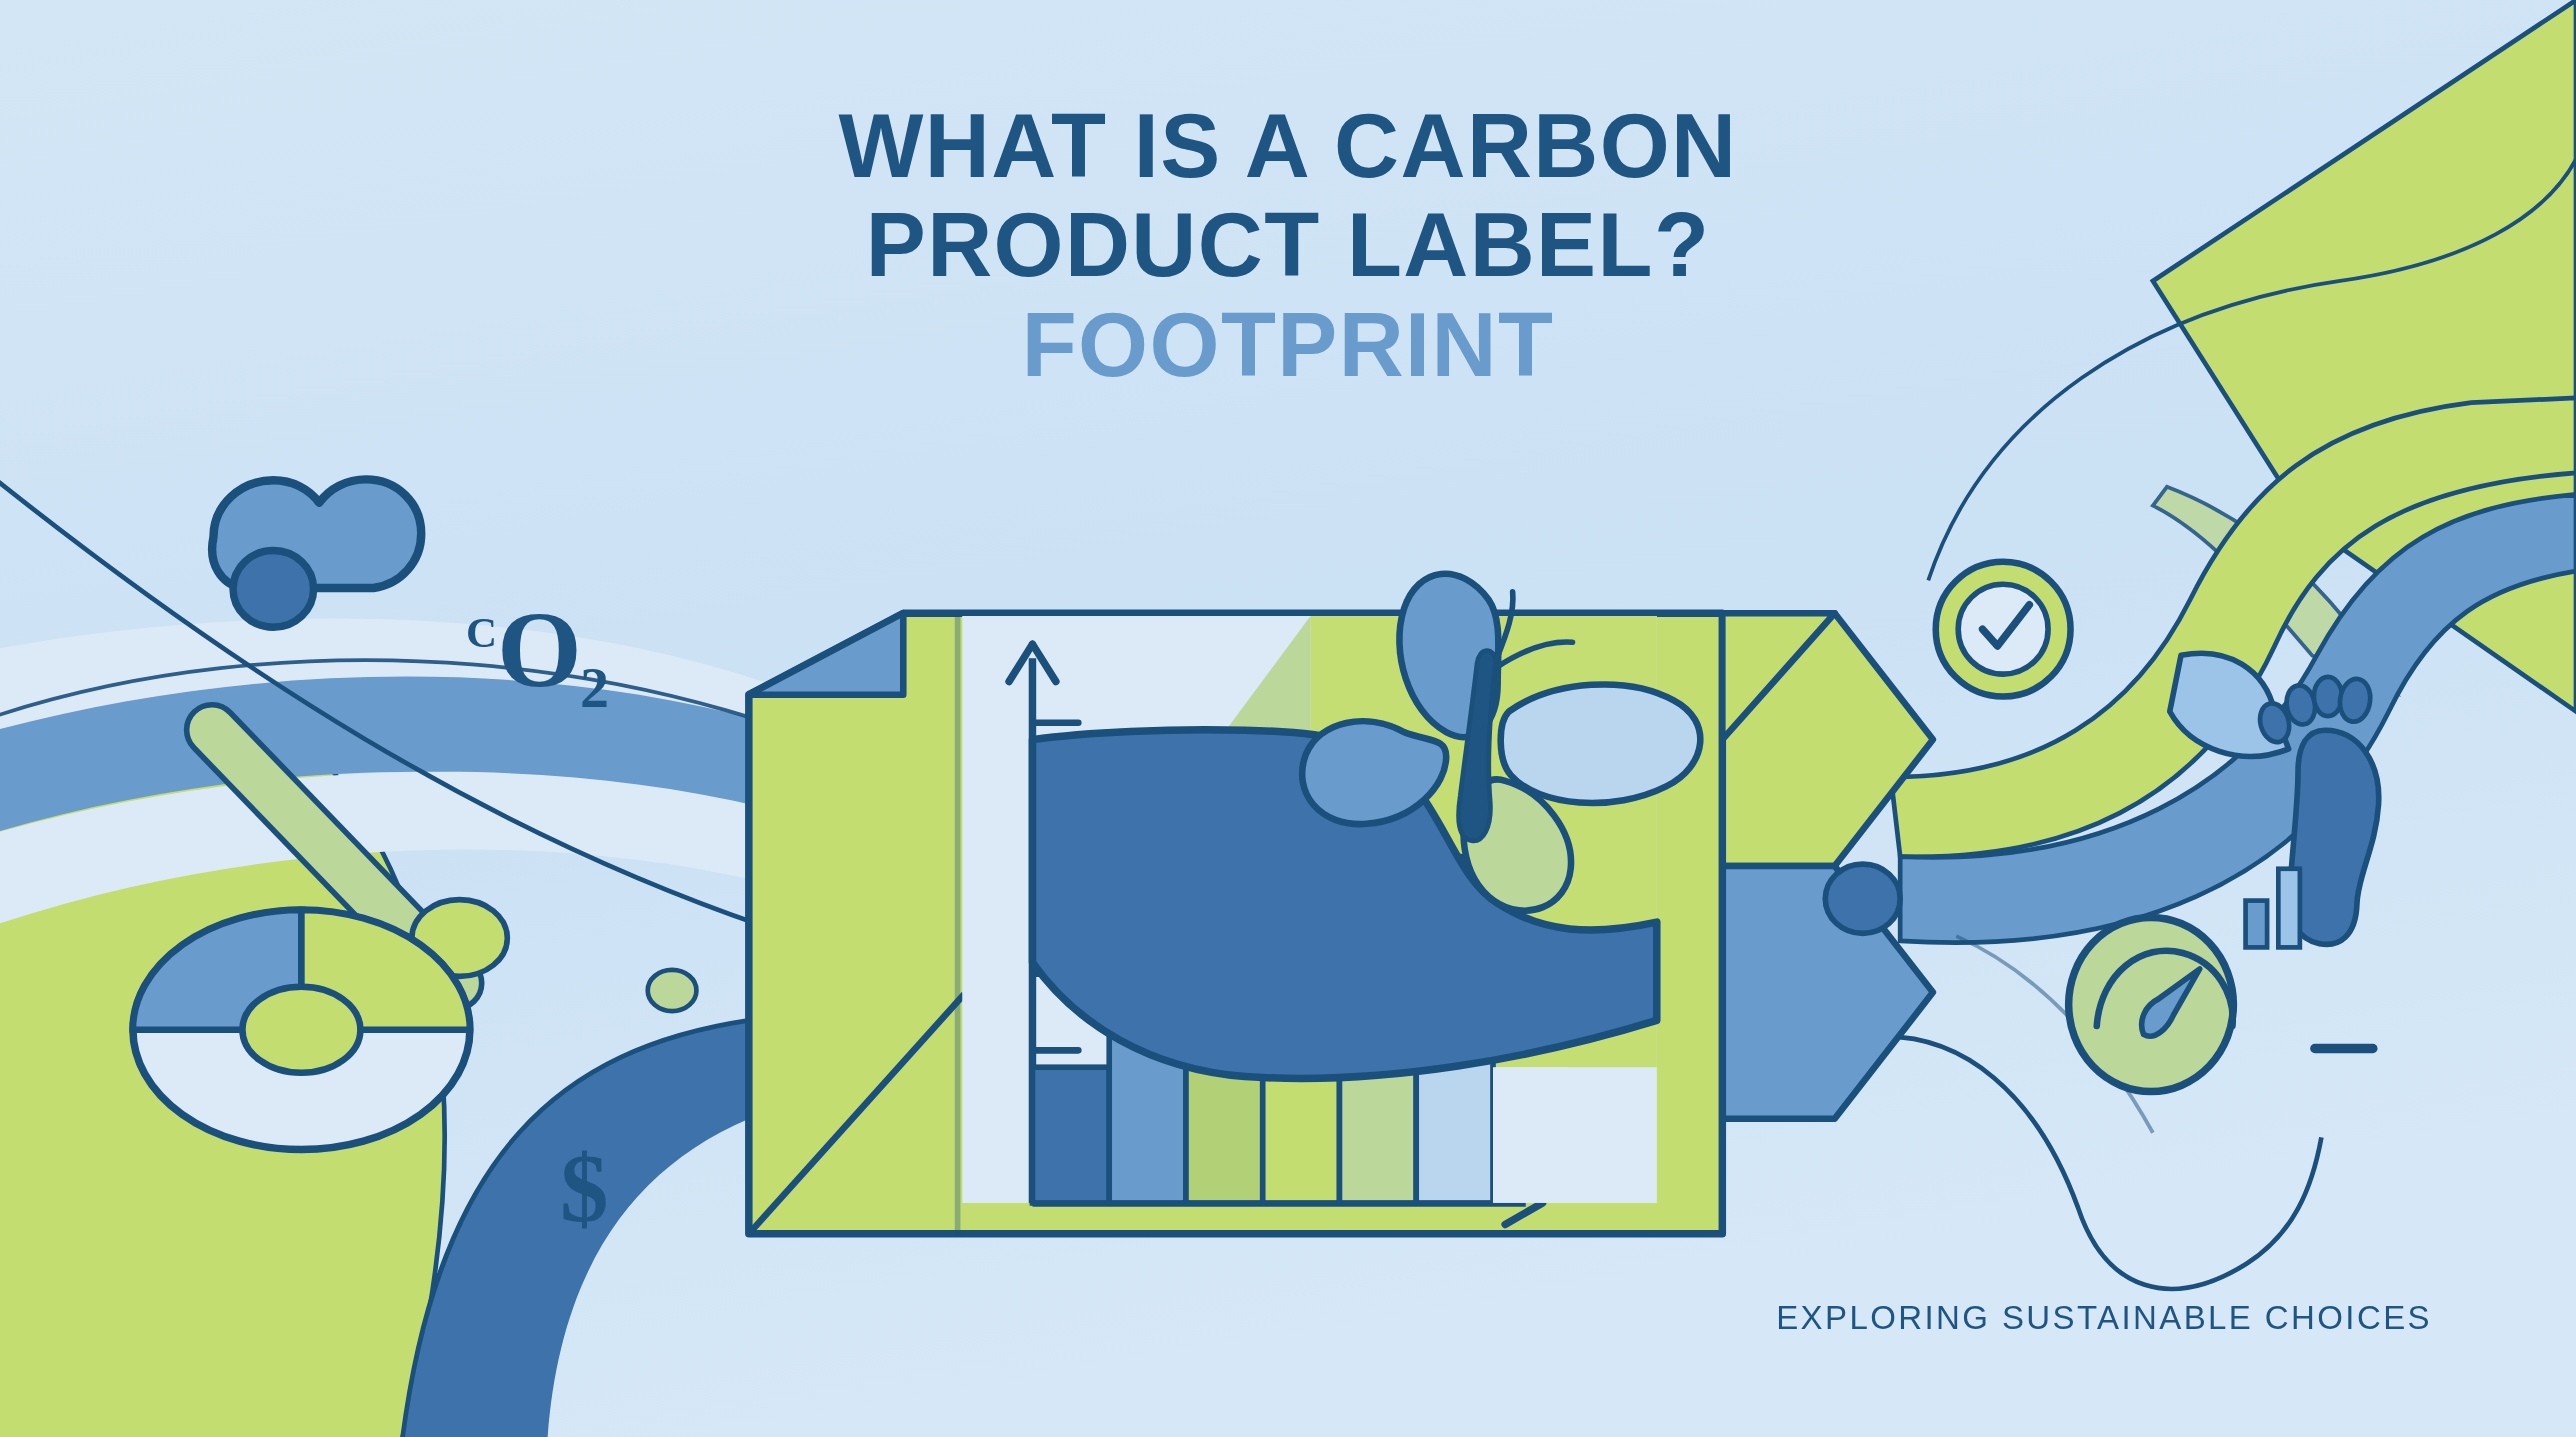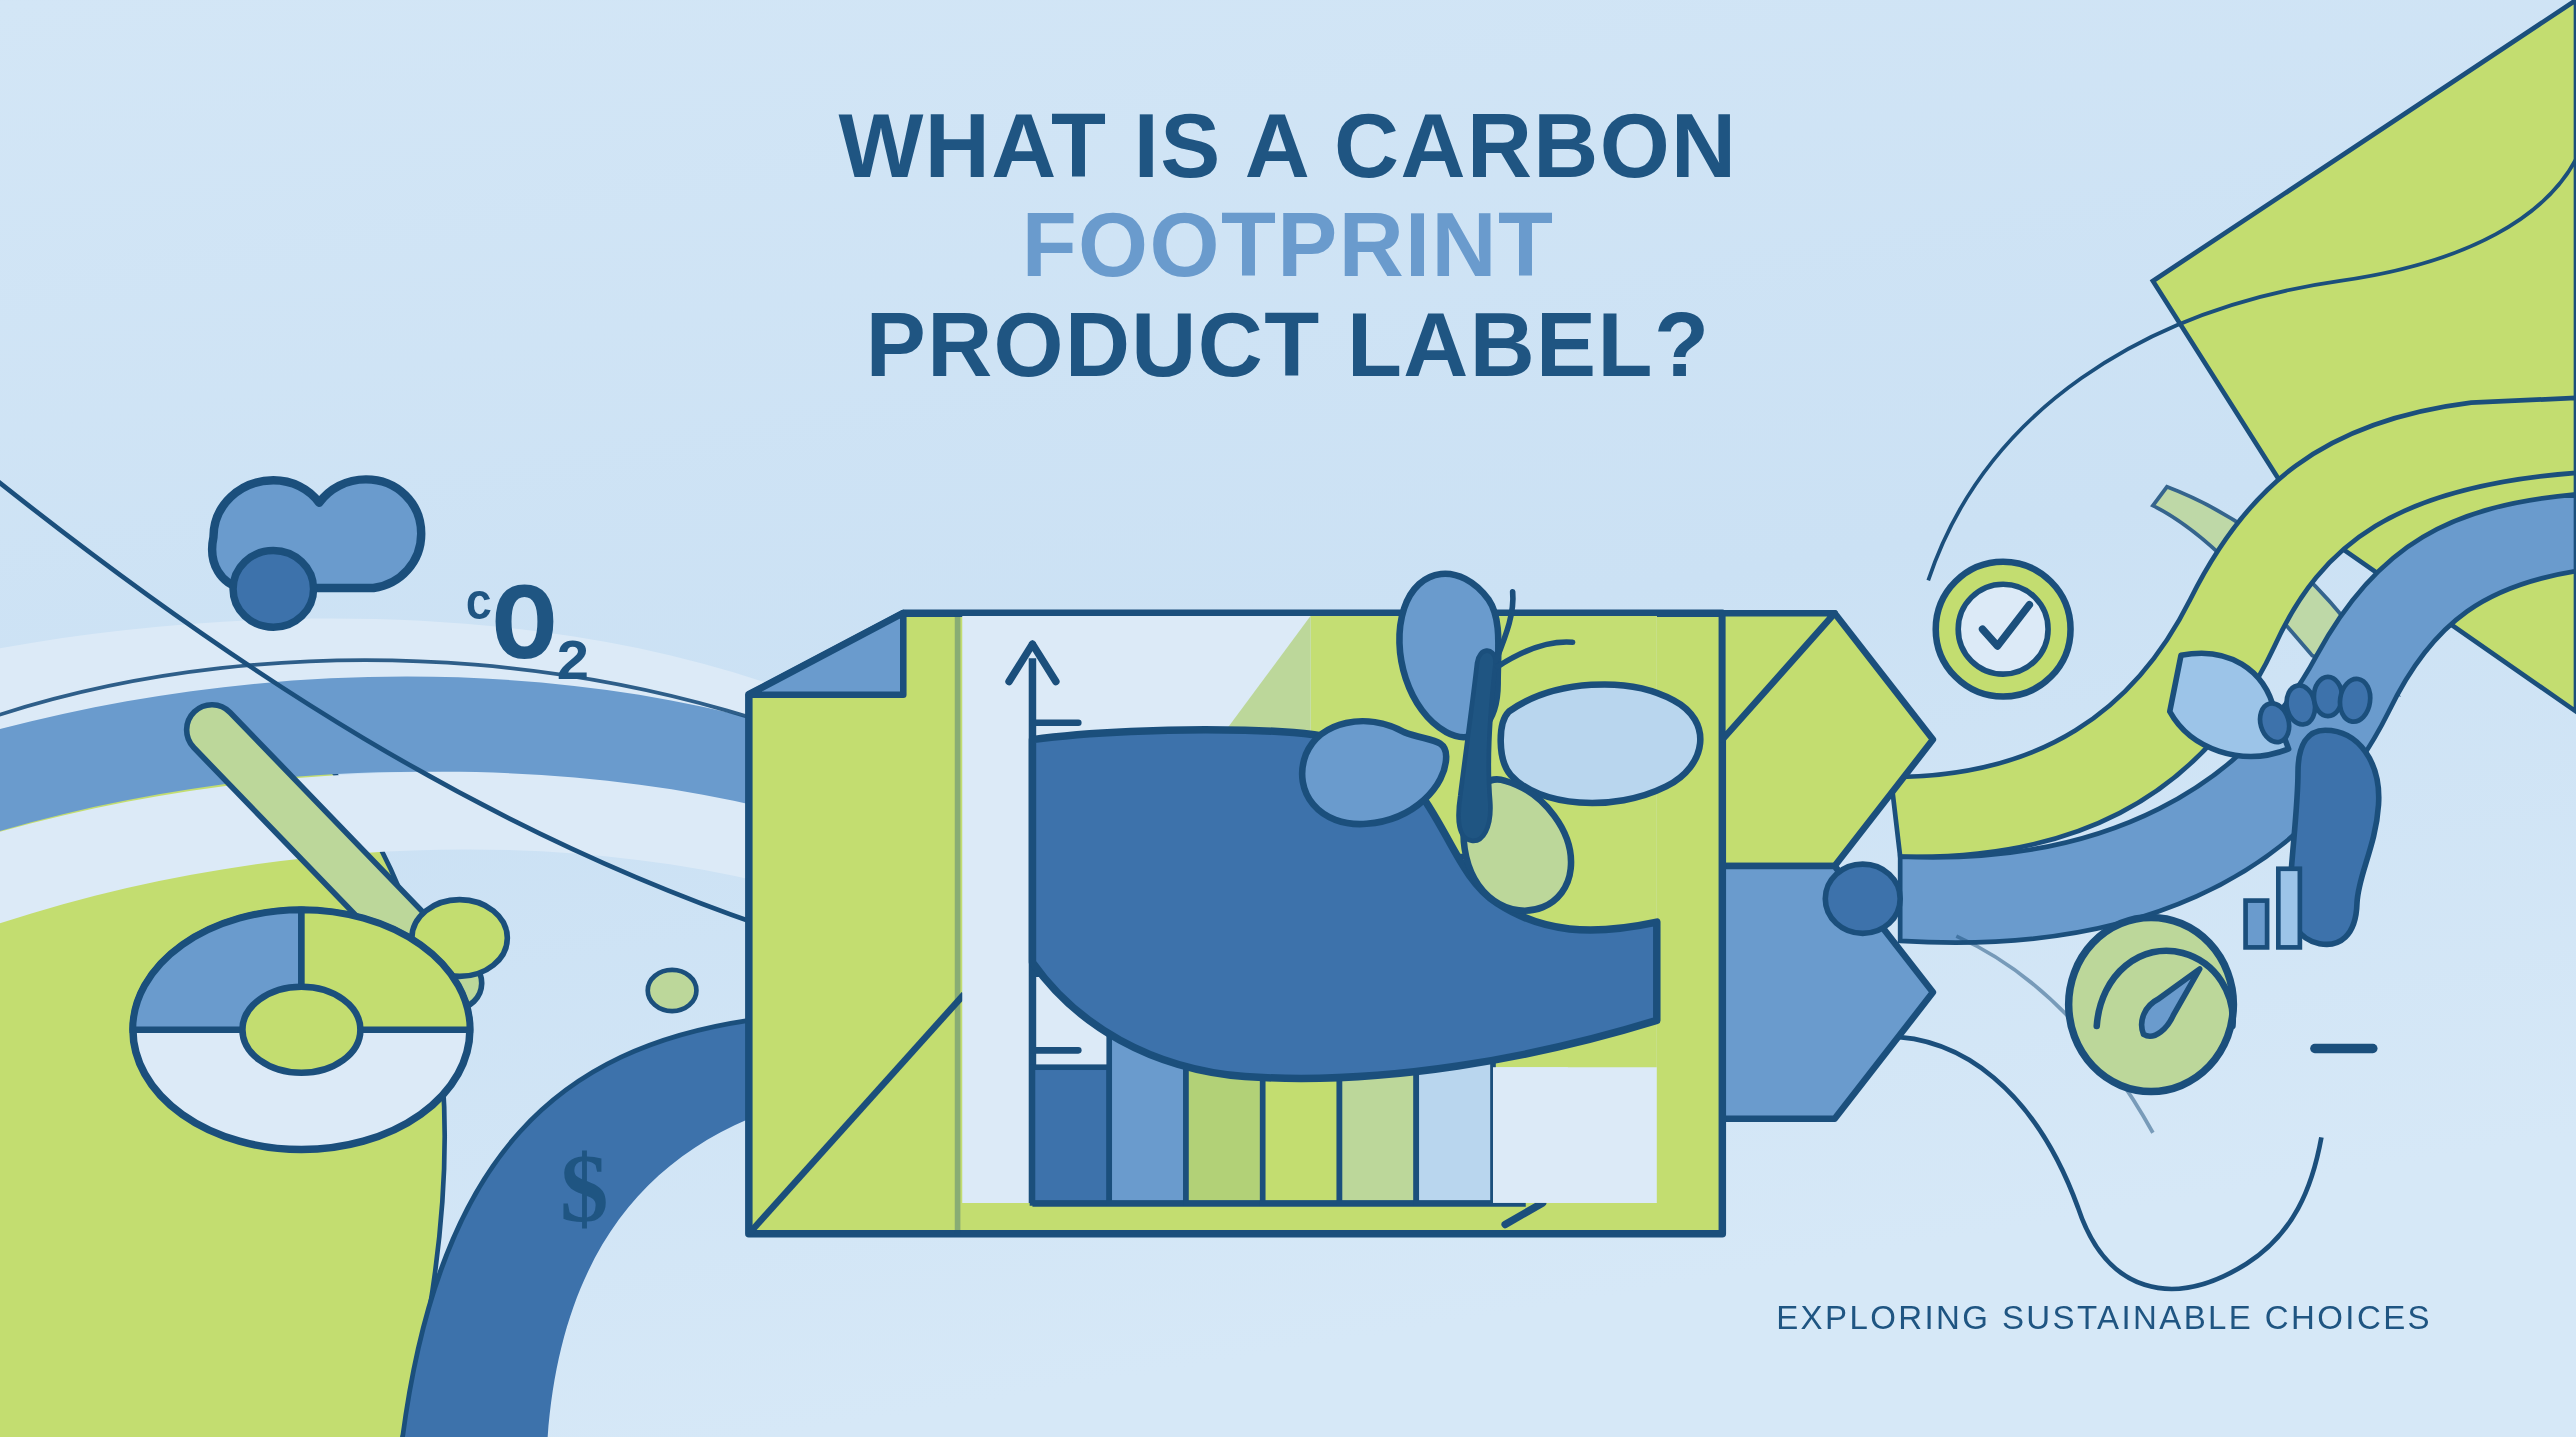--- a/index.html
+++ b/index.html
@@ -30,23 +30,23 @@
 
   .subtitle{
     position:absolute;left:0;top:1299px;width:2432px;
     text-align:right;z-index:40;
     font-size:33px;font-weight:400;letter-spacing:2.4px;
     color:#1f5582;text-transform:uppercase;
     font-family:"Liberation Sans", sans-serif;
   }
 
   .co2{
-    position:absolute;left:466px;top:575px;z-index:35;
+    position:absolute;left:466px;top:595px;z-index:35;
     color:#1f5582;font-weight:700;
-    font-family:Liberation Mono, monospace;
+    font-family:Liberation Serif, serif;
     line-height:1;white-space:nowrap;
   }
   .co2 .c{font-size:43px;vertical-align:39px;letter-spacing:0;}
   .co2 .o{font-size:109px;letter-spacing:-1.9px;}
   .co2 .two{font-size:58px;vertical-align:-20.6px;}
 
   .dollar{
     position:absolute;left:560px;top:1140px;z-index:35;
     color:#1f5582;font-weight:700;font-size:97px;
     font-family:"Liberation Serif", serif;
@@ -229,22 +229,22 @@
         <path d="M1840,655 L1700,655 L1700,1318" fill="none" stroke="#1b4f7c" stroke-width="0"></path>
       </g>
 
       <path d="M1840,655 L1960,655 L1840,790 Z" fill="#c3dd70" stroke="#1b4f7c" stroke-width="7" stroke-linejoin="round"></path>
 
     </g>
   </svg>
 
   <div class="headline-wrap">
     <span class="hl hl1">WHAT IS A CARBON</span>
+    <span class="hl hl3">PRODUCT LABEL?</span>
     <span class="hl hl2">FOOTPRINT</span>
-    <span class="hl hl3">PRODUCT LABEL?</span>
   </div>
 
   <div class="subtitle">EXPLORING SUSTAINABLE CHOICES</div>
 
   <div class="co2">
     <span class="c">C</span><span class="o">O</span><span class="two">2</span>
   </div>
 
   <div class="dollar">$</div>
 

